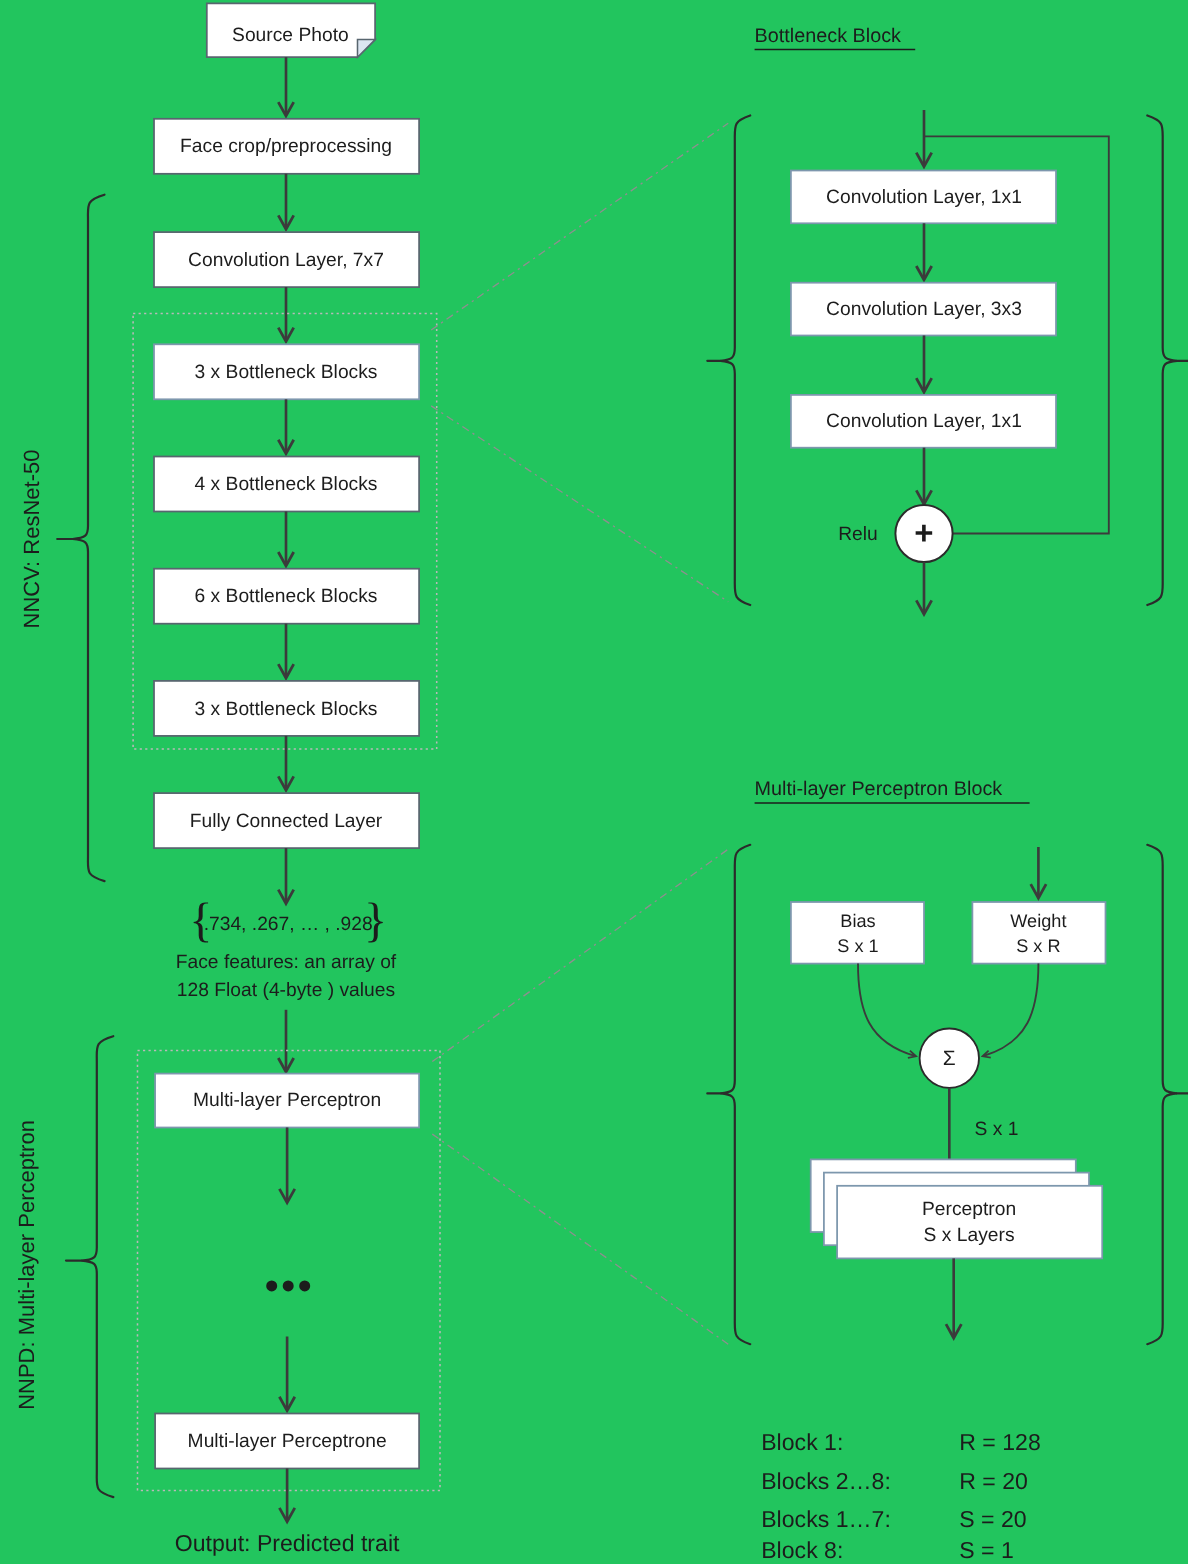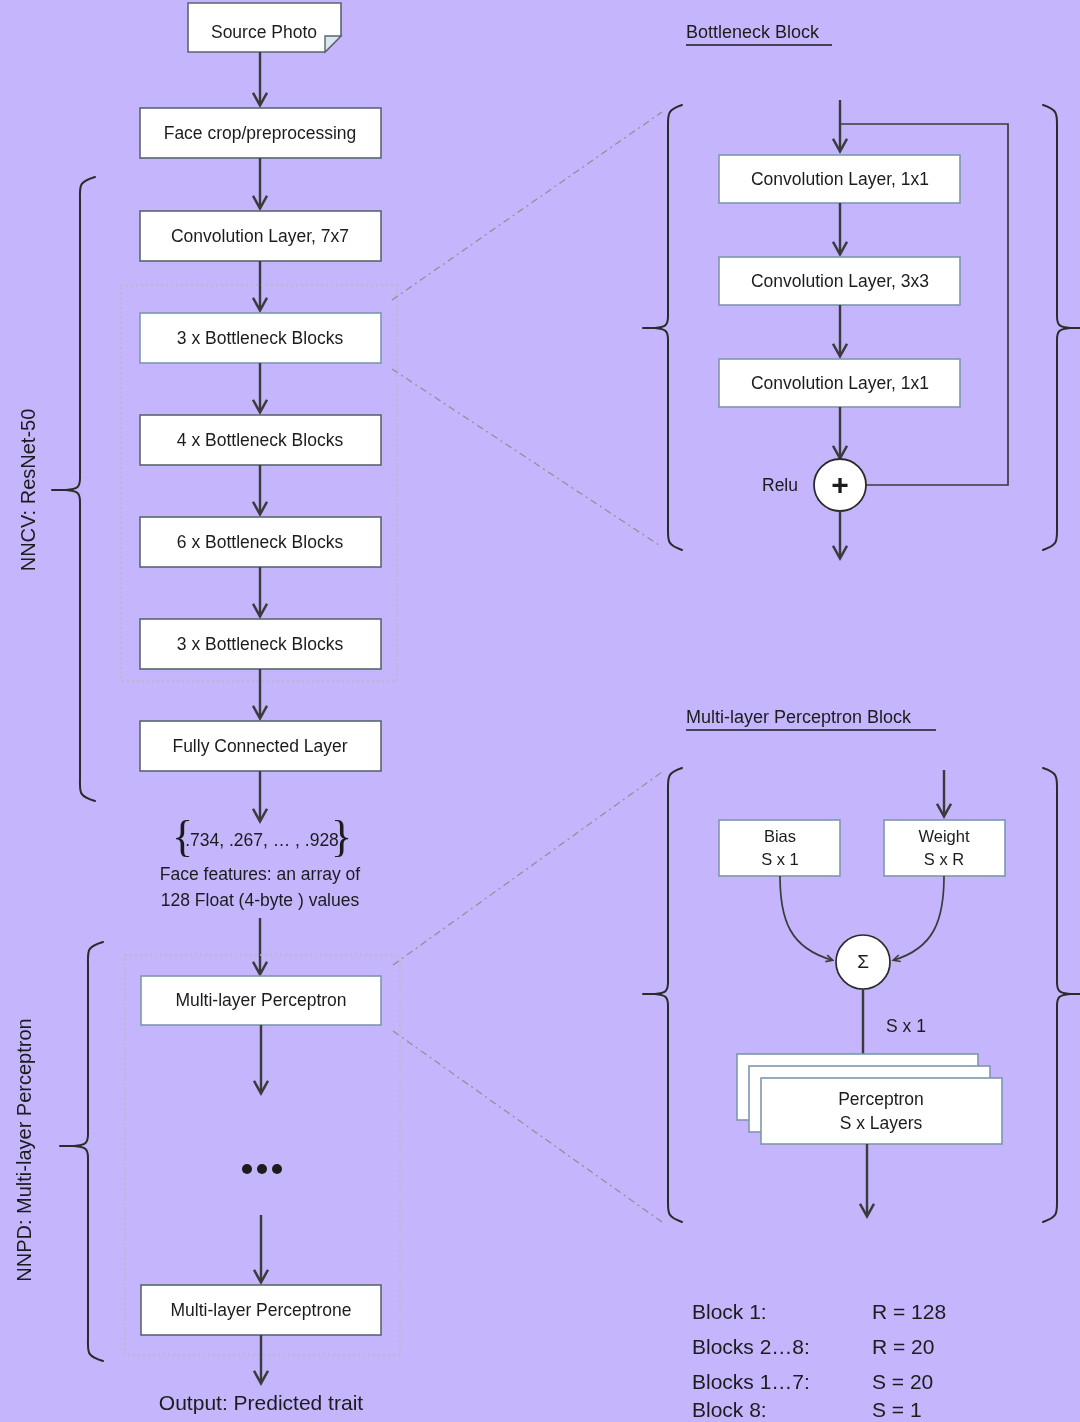--- a/index.html
+++ b/index.html
@@ -4,21 +4,21 @@
 <style>
   html, body {
     margin: 0;
     padding: 0;
     background: #ffffff;
   }
   #page {
     position: relative;
     width: 1080px;
     height: 1422px;
-    background: #c4b5fd;
+    background: #22c55e;
     font-family: "Liberation Sans", sans-serif;
     overflow: hidden;
   }
   svg#diagram {
     position: absolute;
     top: 0;
     left: 0;
     width: 1080px;
     height: 1422px;
   }

